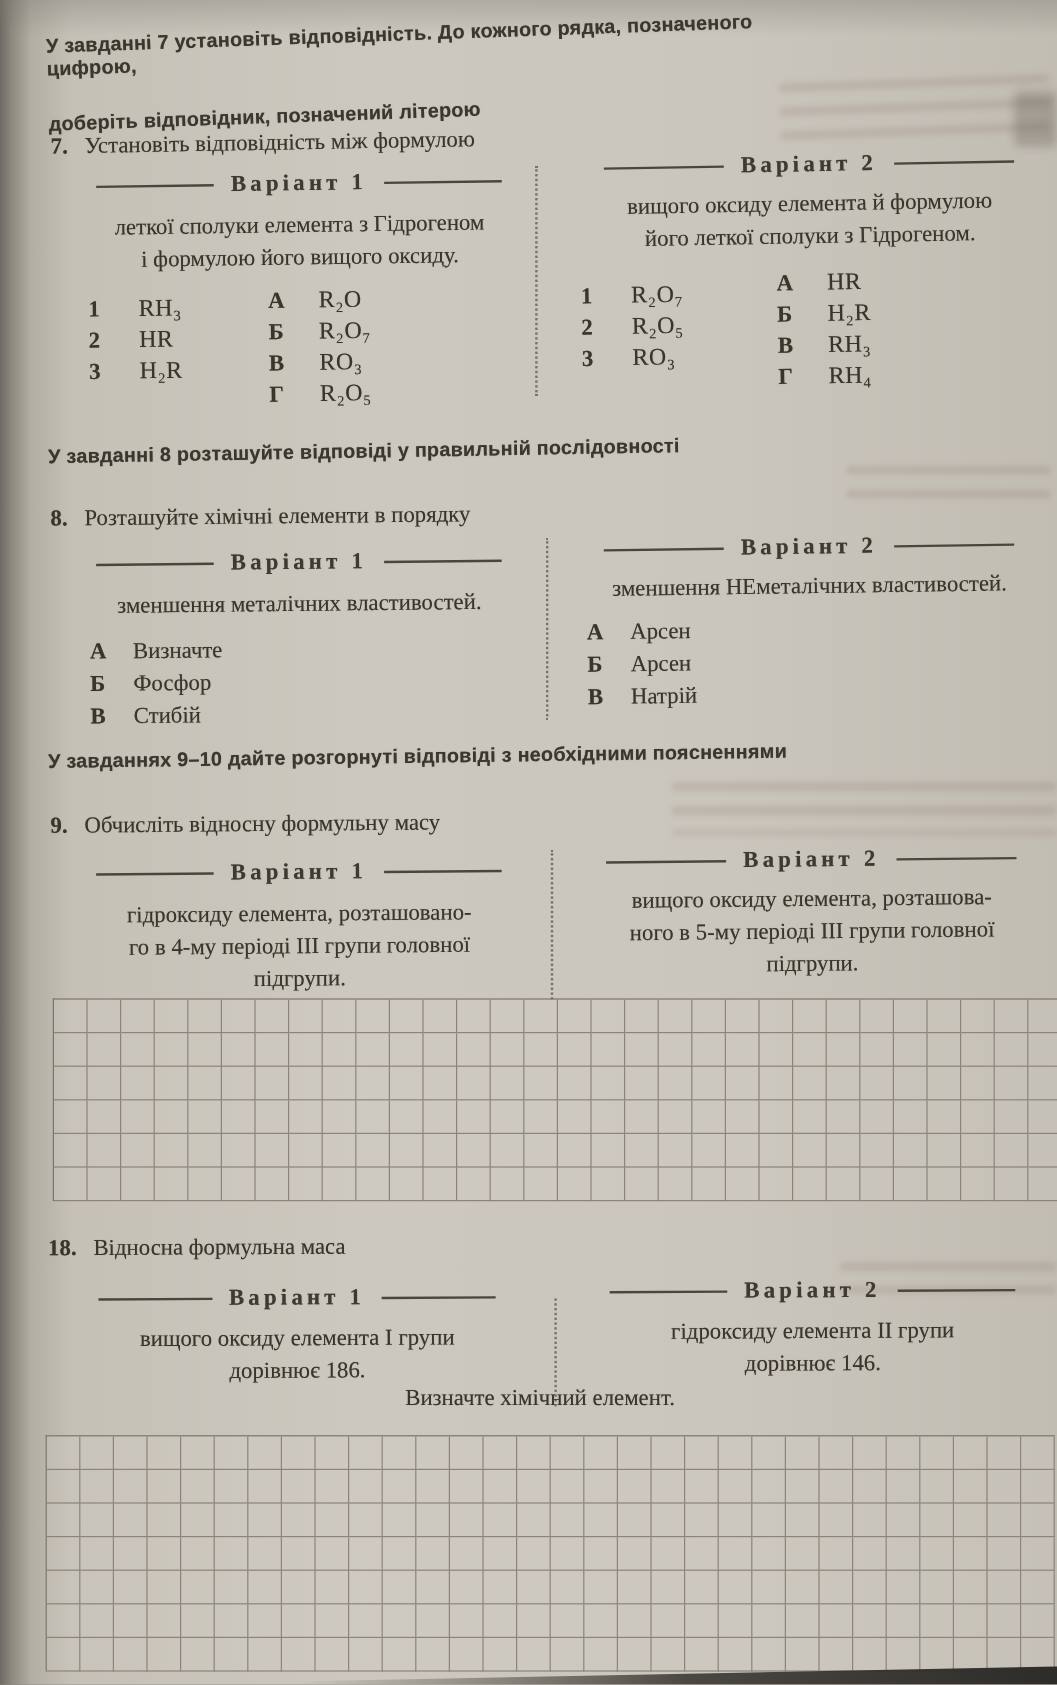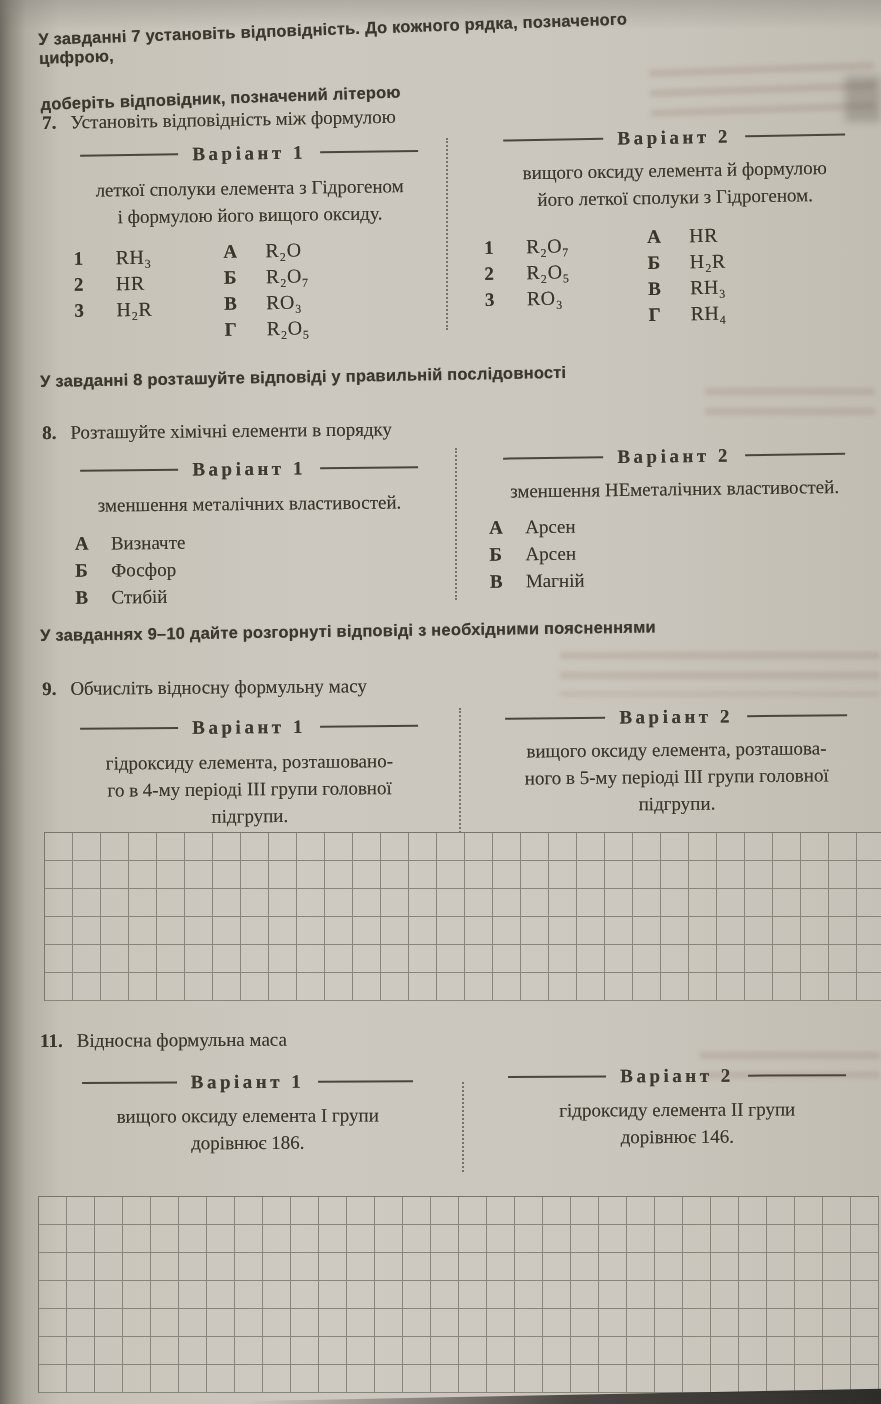--- a/index.html
+++ b/index.html
@@ -208,21 +208,21 @@
       <div class="orow">
           <span class="okey serif">А</span>
           <span class="oname serif">Арсен</span>
         </div>
       <div class="orow">
           <span class="okey serif">Б</span>
           <span class="oname serif">Арсен</span>
         </div>
       <div class="orow">
           <span class="okey serif">В</span>
-          <span class="oname serif">Магній</span>
+          <span class="oname serif">Натрій</span>
         </div>
     </div>
   </div>
 
   <div class="abs sans-bold" style="left:40px;top:626px;width:720px;transform:rotate(-0.8deg);transform-origin:left top;">У завданнях 9–10 дайте розгорнуті відповіді з необхідними поясненнями</div>
 
   <div class="abs serif task-title" style="left:42px;top:678px;transform:rotate(-0.5deg);transform-origin:left top;">
     <span class="bold">9.</span>
     <span>Обчисліть відносну формульну масу</span>
   </div>
@@ -432,21 +432,21 @@
       <div class="cell"></div>
       <div class="cell"></div>
       <div class="cell"></div>
       <div class="cell"></div>
       <div class="cell"></div>
       <div class="cell"></div>
       <div class="cell"></div>
     </div>
 
   <div class="abs serif task-title" style="left:40px;top:1030px;transform:rotate(-0.3deg);transform-origin:left top;">
-    <span class="bold">11.</span>
+    <span class="bold">18.</span>
     <span>Відносна формульна маса</span>
   </div>
 
   <div class="abs" style="left:60px;top:1072px;width:375px;transform:rotate(-0.3deg);transform-origin:left top;">
     <div class="vheader">
       <span class="vrule" style="width:95px;"></span>
       <span class="vlabel serif">Варіант 1</span>
       <span class="vrule" style="width:95px;"></span>
     </div>
     <div class="serif desc center" style="margin-top:9px;">
@@ -462,20 +462,21 @@
       <span class="vrule" style="width:98px;"></span>
       <span class="vlabel serif">Варіант 2</span>
       <span class="vrule" style="width:98px;"></span>
     </div>
     <div class="serif desc center" style="margin-top:9px;">
       <div>гідроксиду елемента II групи</div>
       <div>дорівнює 146.</div>
     </div>
   </div>
 
+  <div class="abs serif center" style="left:170px;top:1155px;width:560px;font-size:19px;">Визначте хімічний елемент.</div>
 
   <div class="abs grid" style="left: 38px; top: 1196px; grid-template-columns: repeat(30, 28px); grid-auto-rows: 28px;">
       <div class="cell"></div>
       <div class="cell"></div>
       <div class="cell"></div>
       <div class="cell"></div>
       <div class="cell"></div>
       <div class="cell"></div>
       <div class="cell"></div>
       <div class="cell"></div>

